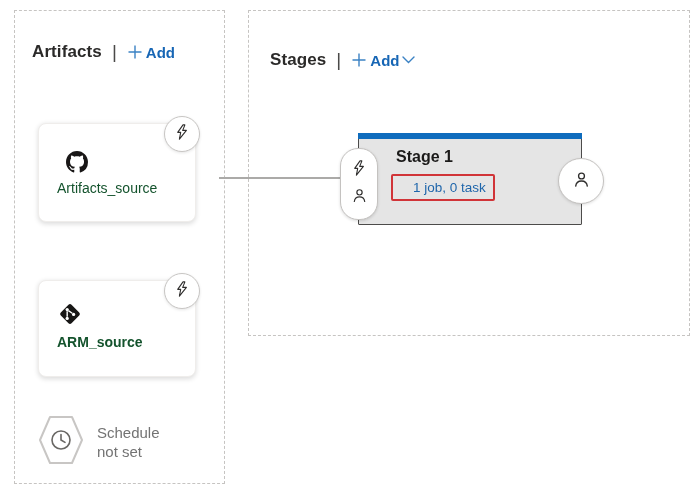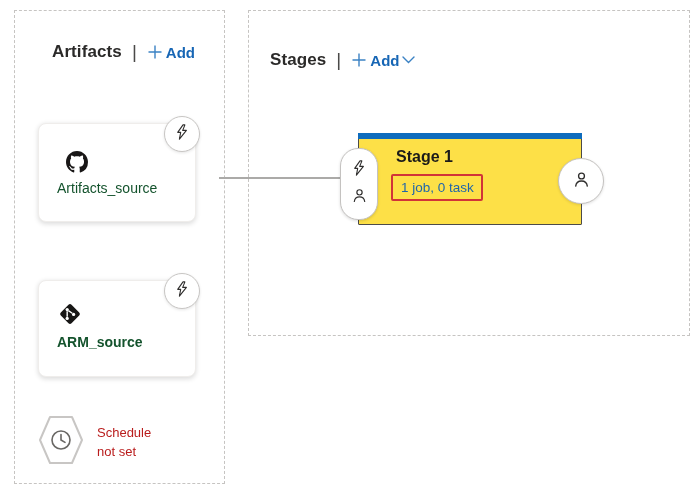--- a/index.html
+++ b/index.html
@@ -7,21 +7,21 @@
     position:relative;width:700px;height:491px;background:#ffffff;overflow:hidden;
     font-family:"Liberation Sans",sans-serif;color:#252423;
   }
   
   .panel{position:absolute;border:1px dashed #c6c4c2;background:#ffffff;}
   .panel-artifacts{left:14px;top:10px;width:209px;height:472px;}
   .panel-stages{left:248px;top:10px;width:440px;height:324px;}
 
   
   .hdr{position:absolute;display:flex;align-items:center;gap:10px;height:24px;}
-  .hdr-artifacts{left:32px;top:40px;margin-left:20px;}
+  .hdr-artifacts{left:32px;top:40px;}
   .hdr-stages{left:270px;top:48px;}
   .panel-title{font-size:17px;font-weight:700;color:#2b2a29;letter-spacing:.1px;}
   .vdivider{font-size:19px;font-weight:400;color:#4a4948;line-height:20px;}
   .add-link{display:flex;align-items:center;gap:3px;background:none;border:none;padding:0;cursor:pointer;}
   .add-label{font-size:15px;font-weight:700;color:#1766b5;}
   .icon-plus svg,.icon-chev svg{display:block;}
 
   
   .art-card{position:absolute;width:156px;background:#ffffff;border:1px solid #efedeb;
     border-radius:8px;box-shadow:0 1.6px 5px rgba(0,0,0,.14);}
@@ -32,33 +32,33 @@
   .art-icon-git{left:18px;top:20px;}
   .art-label{position:absolute;left:18px;top:56px;font-size:14px;color:#14532d;}
   .art-card-2 .art-label{top:53px;}
   .badge{position:absolute;right:-5px;top:-8px;width:34px;height:34px;border-radius:50%;
     background:#ffffff;border:1px solid #c8c6c4;box-shadow:0 1px 3px rgba(0,0,0,.10);
     display:flex;align-items:center;justify-content:center;cursor:pointer;}
 
   
   .schedule{position:absolute;left:38px;top:415px;display:flex;align-items:center;gap:13px;
     background:none;border:none;padding:0;cursor:pointer;text-align:left;}
-  .sched-text{font-size:13px;color:#b91c1c;line-height:19px;}
+  .sched-text{font-size:15px;color:#737373;line-height:19px;}
   .sched-text span{display:block;}
 
   
   .connector{position:absolute;left:219px;top:177px;width:127px;height:2px;background:#abaaa8;z-index:1;}
 
   
   .stage-card{position:absolute;left:358px;top:133px;width:222px;height:90px;
-    background:#fde047;border:1px solid #4c4b4a;border-radius:1px;z-index:2;cursor:pointer;}
+    background:#e5e5e5;border:1px solid #4c4b4a;border-radius:1px;z-index:2;cursor:pointer;}
   .stage-topbar{position:absolute;left:-1px;top:-1px;right:-1px;height:6px;background:#0f6cbd;}
   .stage-title{position:absolute;left:37px;top:14px;font-size:16px;font-weight:700;color:#1b1a19;}
   .annotation{position:absolute;left:32px;top:40px;border:2px solid #d13438;border-radius:2px;
-    padding:2px 7px 3px 8px;}
+    padding:2px 7px 3px 20px;}
   .job-link{font-size:13.5px;color:#1f66ab;cursor:pointer;}
 
   .pre-pill{position:absolute;left:340px;top:148px;width:36px;height:70px;border-radius:18px;
     background:#ffffff;border:1px solid #c4c2c0;box-shadow:0 1px 3px rgba(0,0,0,.14);
     display:flex;flex-direction:column;align-items:center;justify-content:center;gap:7px;
     z-index:3;cursor:pointer;}
   .post-circle{position:absolute;left:558px;top:158px;width:44px;height:44px;border-radius:50%;
     background:#ffffff;border:1px solid #c4c2c0;box-shadow:0 1px 3px rgba(0,0,0,.12);
     display:flex;align-items:center;justify-content:center;z-index:3;cursor:pointer;}
 </style>

